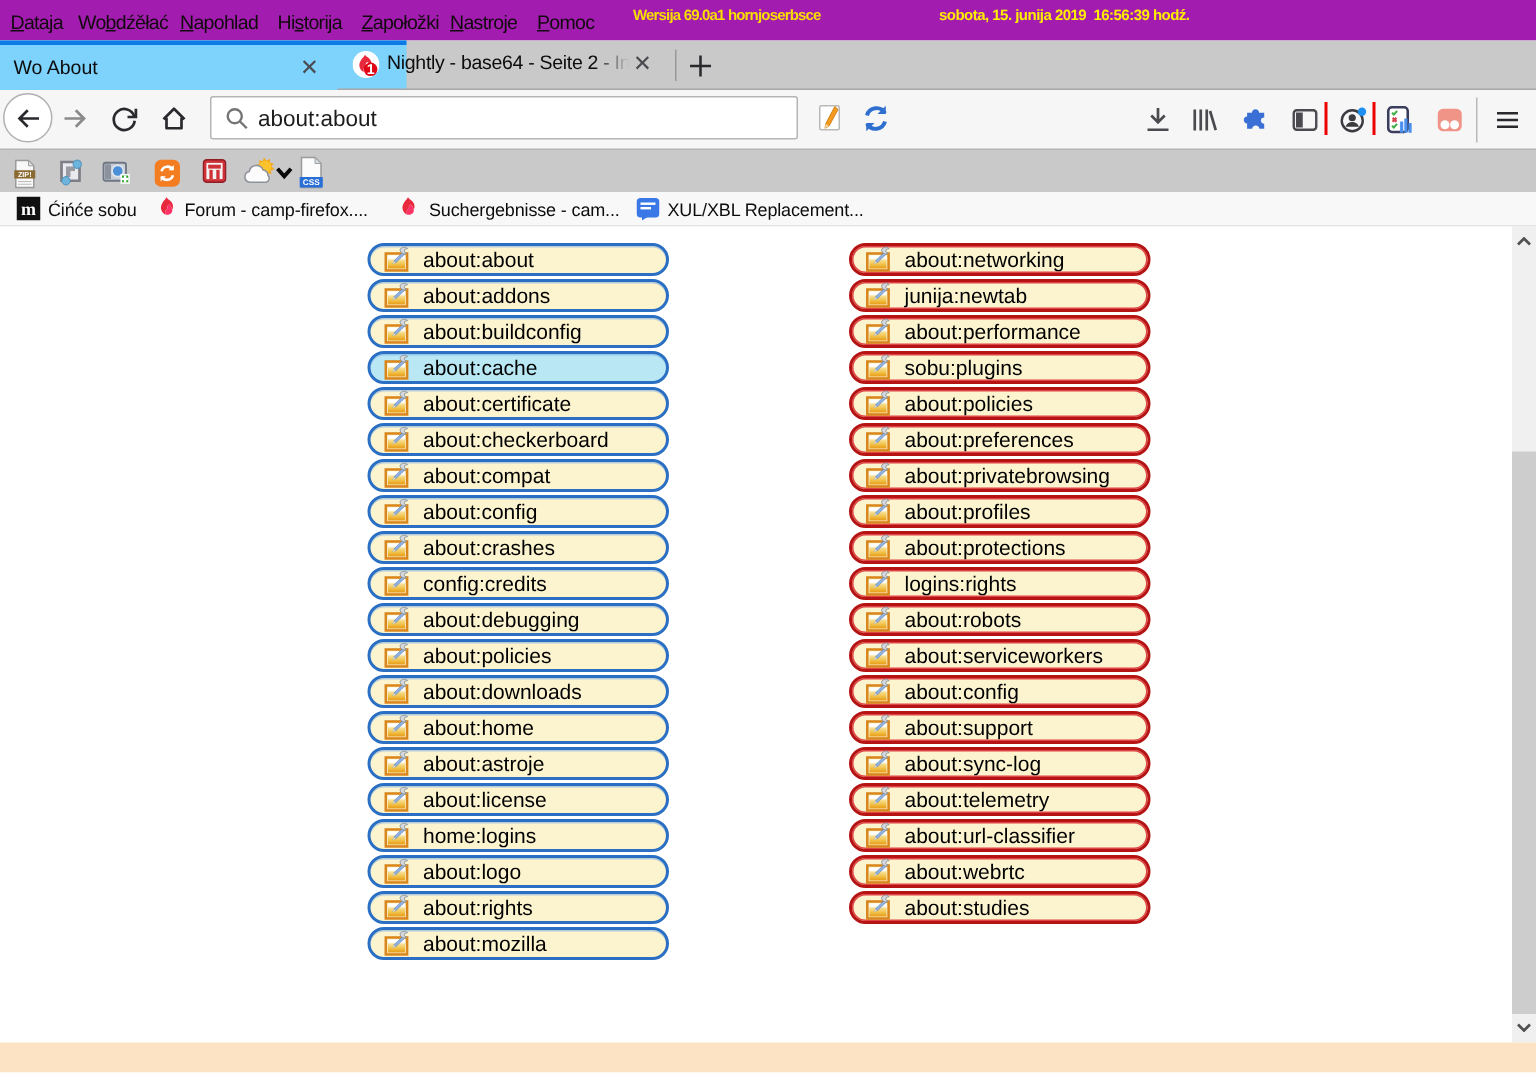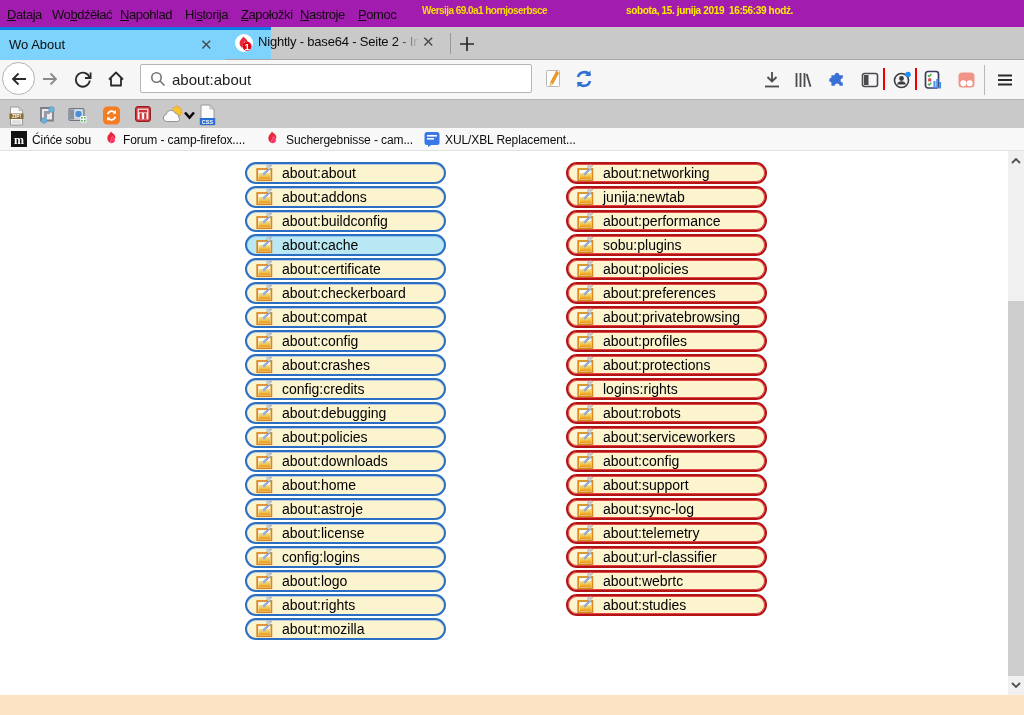--- a/index.html
+++ b/index.html
@@ -563,21 +563,21 @@
             <stop offset="1" stop-color="#e89b14"></stop>
           </linearGradient>
         </defs>
         <rect x="1.2" y="5" width="14.2" height="11.3" fill="#fdf3cf" stroke="#d9861c" stroke-width="1.7"></rect>
         <rect x="2.6" y="6.4" width="11.4" height="2.1" fill="#ffffff"></rect>
         <rect x="2.6" y="9" width="11.4" height="6" fill="url(#g1)"></rect>
         <path d="M12.7 4.1 L6.6 9.9 L7.8 11.2 L13.9 5.4 Z" fill="#8fb2e2" stroke="#5d7fb4" stroke-width=".4"></path>
         <path d="M12.2 1.1 a3 3 0 0 1 3.6 0.6 l-1.9 0.5 -0.4 1.7 1.7 0.9 a3 3 0 0 1 -3.8 -0.4 a3 3 0 0 1 -0.6 -2.4 Z" fill="#d6d9dd" stroke="#8f959c" stroke-width=".6"></path>
         <path d="M6.6 10.1 L5.6 11.9 L7.6 11.3 Z" fill="#eee" stroke="#aaa" stroke-width=".3"></path>
       </svg>
-      <span>config:logins</span>
+      <span>home:logins</span>
     </div>
     <div class="pill pb" style="left:245px;top:570px">
       <svg width="18" height="18" viewBox="0 0 18 18">
         <defs>
           <linearGradient id="g1" x1="0" y1="0" x2="0" y2="1">
             <stop offset="0" stop-color="#f8e3a0"></stop>
             <stop offset="0.5" stop-color="#f1c54e"></stop>
             <stop offset="1" stop-color="#e89b14"></stop>
           </linearGradient>
         </defs>

